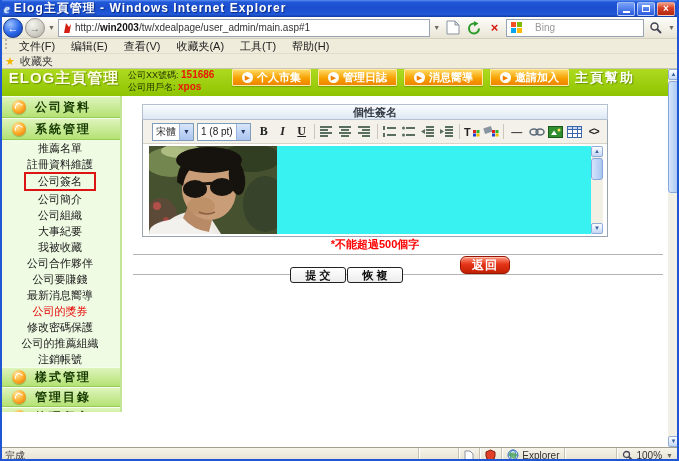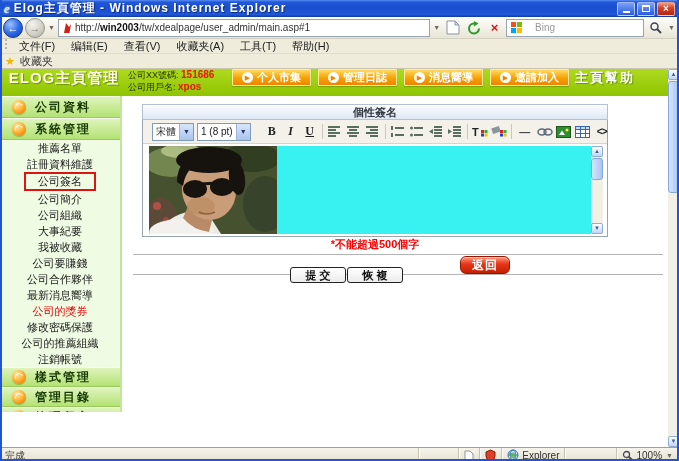--- a/index.html
+++ b/index.html
@@ -65,21 +65,21 @@
 
 .main{flex:1;position:relative;background:#fff;overflow:hidden}
 .panel{margin:8px 0 0 20px;width:466px}
 .panel-title{height:16px;line-height:15px;text-align:center;font-size:11px;font-weight:bold;color:#333a44;background:linear-gradient(#fcfdfe,#dce8f4);border:1px solid #b2c0d0}
 .ed{border:1px solid #98a4b0;border-top:none;background:#fff}
 .ed-toolbar{display:flex;align-items:center;height:24px;background:#f3f1ea;border-bottom:1px solid #d8d4c8;padding:0 9px;gap:1px}
 .combo{height:18px;background:#fff;border:1px solid #7f9db9;display:flex;align-items:center}
 .combo .val{font-size:10px;padding:0 3px;flex:1;color:#222;white-space:nowrap;overflow:hidden}
 .combo .arr{width:14px;height:16px;background:linear-gradient(#d8e6fb,#aac4ee);border-left:1px solid #9ab4dc;color:#223a66;font-size:7px;display:flex;align-items:center;justify-content:center}
 .combo.font{width:86px;margin-right:2px}
-.combo.size{width:60px;margin-right:11px}
+.combo.size{width:60px;margin-right:3px}
 .ti{min-width:18px;height:18px;display:flex;align-items:center;justify-content:center;font-size:11px;color:#222;flex:0 0 auto}
 .ti.letter{font-family:"Liberation Serif","DejaVu Serif",serif;font-weight:bold;width:17px;font-size:12px}
 .ti.it{font-style:italic}
 .ti.un{text-decoration:underline}
 .ti.hr-g{width:20px;font-weight:bold;color:#444}
 .ti.src{font-weight:bold;font-size:10px;letter-spacing:-1px}
 .tsep{width:1px;height:15px;background:#cac6ba;margin:0 2px;flex:0 0 auto}
 .ed-wrap{padding:2px 4px 2px 6px}
 .ed-body{height:88px;display:flex}
 .photo{width:128px;height:88px;flex:0 0 auto;display:block}
@@ -240,24 +240,24 @@
         <div class="sb-item">
             <span>公司組織</span>
           </div>
         <div class="sb-item">
             <span>大事紀要</span>
           </div>
         <div class="sb-item">
             <span>我被收藏</span>
           </div>
         <div class="sb-item">
+            <span>公司合作夥伴</span>
+          </div>
+        <div class="sb-item">
             <span>公司要賺錢</span>
-          </div>
-        <div class="sb-item">
-            <span>公司合作夥伴</span>
           </div>
         <div class="sb-item">
             <span>最新消息嚮導</span>
           </div>
         <div class="sb-item red">
             <span>公司的獎券</span>
           </div>
         <div class="sb-item">
             <span>修改密碼保護</span>
           </div>

